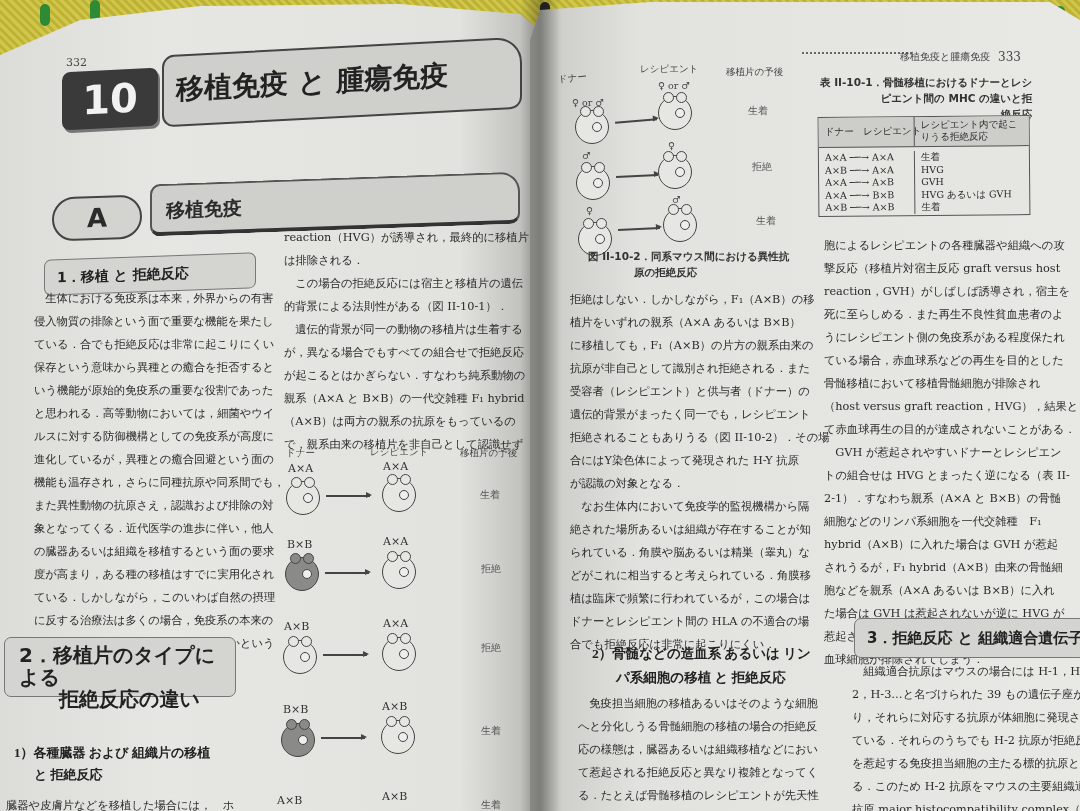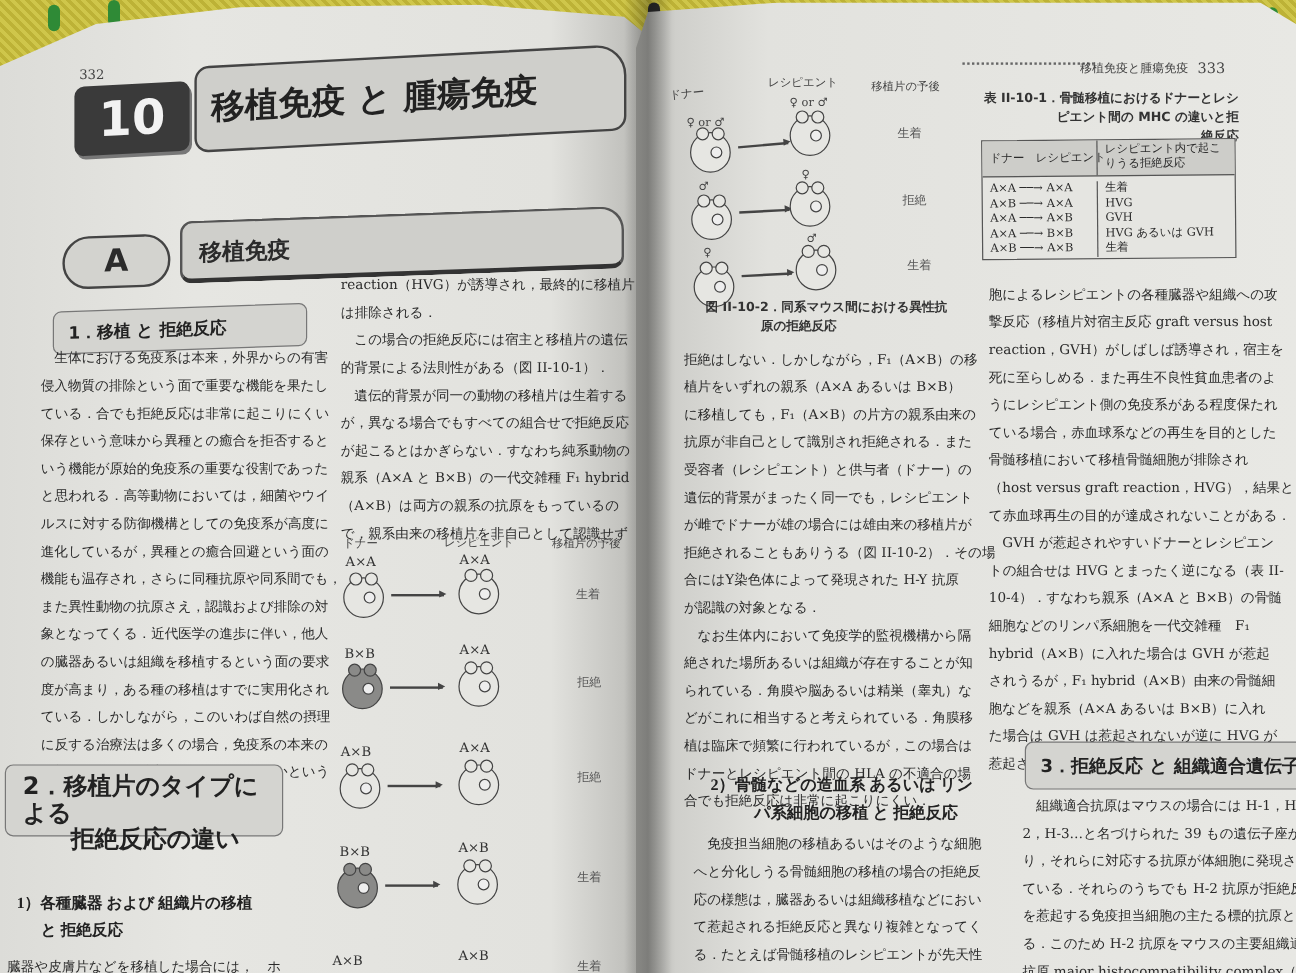--- a/index.html
+++ b/index.html
@@ -297,36 +297,35 @@
     </div>
   </div>
 
   <div class="body-text" style="left:40px;top:288px;width:240px;">
     <p>拒絶はしない．しかしながら，F₁（A×B）の移</p>
     <p>植片をいずれの親系（A×A あるいは B×B）</p>
     <p>に移植しても，F₁（A×B）の片方の親系由来の</p>
     <p>抗原が非自己として識別され拒絶される．また</p>
     <p>受容者（レシピエント）と供与者（ドナー）の</p>
     <p>遺伝的背景がまったく同一でも，レシピエント</p>
-    <p>が雌でドナーが雄の場合には雄由来の移植片が</p>
     <p>拒絶されることもありうる（図 II-10-2）．その場</p>
     <p>合にはY染色体によって発現された H-Y 抗原</p>
     <p>が認識の対象となる．</p>
     <p>　なお生体内において免疫学的監視機構から隔</p>
     <p>絶された場所あるいは組織が存在することが知</p>
     <p>られている．角膜や脳あるいは精巣（睾丸）な</p>
     <p>どがこれに相当すると考えられている．角膜移</p>
     <p>植は臨床で頻繁に行われているが，この場合は</p>
     <p>ドナーとレシピエント間の HLA の不適合の場</p>
     <p>合でも拒絶反応は非常に起こりにくい．</p>
   </div>
 
   <div class="subhead" style="left:62px;top:642px;font-size:13.5px;line-height:24px;">
     <div>2）骨髄などの造血系 あるいは リン</div>
-    <div style="padding-left:24px;text-align:center;">パ系細胞の移植 と 拒絶反応</div>
+    <div style="padding-left:24px;">パ系細胞の移植 と 拒絶反応</div>
   </div>
 
   <div class="body-text" style="left:48px;top:692px;width:250px;">
     <p>　免疫担当細胞の移植あるいはそのような細胞</p>
     <p>へと分化しうる骨髄細胞の移植の場合の拒絶反</p>
     <p>応の様態は，臓器あるいは組織移植などにおい</p>
     <p>て惹起される拒絶反応と異なり複雑となってく</p>
     <p>る．たとえば骨髄移植のレシピエントが先天性</p>
     <p>の免疫</p>
   </div>
@@ -336,27 +335,28 @@
     <p>撃反応（移植片対宿主反応 graft versus host</p>
     <p>reaction，GVH）がしばしば誘導され，宿主を</p>
     <p>死に至らしめる．また再生不良性貧血患者のよ</p>
     <p>うにレシピエント側の免疫系がある程度保たれ</p>
     <p>ている場合，赤血球系などの再生を目的とした</p>
     <p>骨髄移植において移植骨髄細胞が排除され</p>
     <p>（host versus graft reaction，HVG），結果とし</p>
     <p>て赤血球再生の目的が達成されないことがある．</p>
     <p>　GVH が惹起されやすいドナーとレシピエン</p>
     <p>トの組合せは HVG とまったく逆になる（表 II-</p>
-    <p>10-4）．すなわち親系（A×A と B×B）の骨髄</p>
+    <p>2-1）．すなわち親系（A×A と B×B）の骨髄</p>
     <p>細胞などのリンパ系細胞を一代交雑種　F₁</p>
     <p>hybrid（A×B）に入れた場合は GVH が惹起</p>
     <p>されうるが，F₁ hybrid（A×B）由来の骨髄細</p>
     <p>胞などを親系（A×A あるいは B×B）に入れ</p>
     <p>た場合は GVH は惹起されないが逆に HVG が</p>
     <p>惹起されることがあり，その場合は移植された</p>
+    <p>血球細胞が排除されてしまう．</p>
   </div>
 
   <div class="subhead-box" style="left:324px;top:618px;width:240px;height:40px;font-size:15px;padding:10px 0 0 12px;white-space:nowrap;">3．拒絶反応 と 組織適合遺伝子</div>
 
   <div class="body-text" style="left:322px;top:660px;width:240px;">
     <p>　組織適合抗原はマウスの場合には H-1，H-</p>
     <p>2，H-3…と名づけられた 39 もの遺伝子座があ</p>
     <p>り，それらに対応する抗原が体細胞に発現され</p>
     <p>ている．それらのうちでも H-2 抗原が拒絶反応</p>
     <p>を惹起する免疫担当細胞の主たる標的抗原とな</p>

